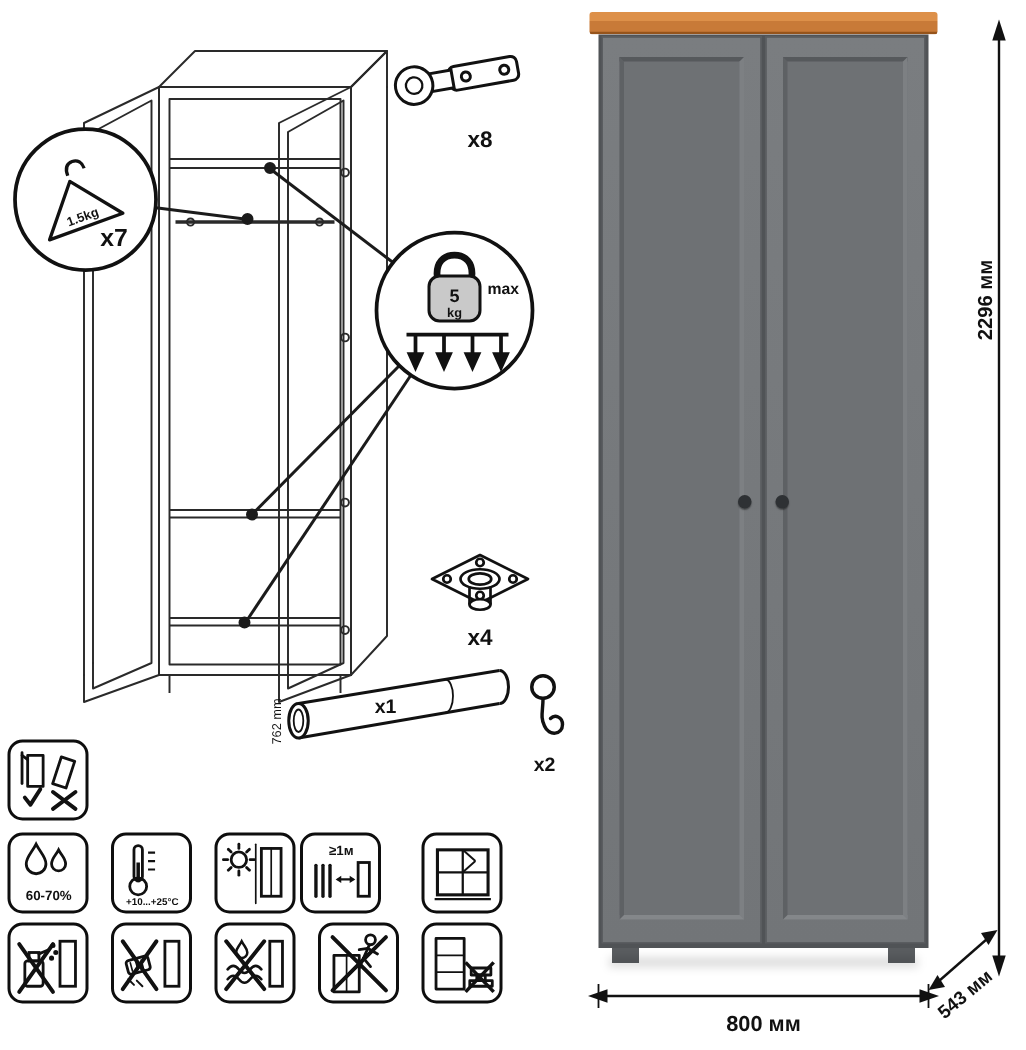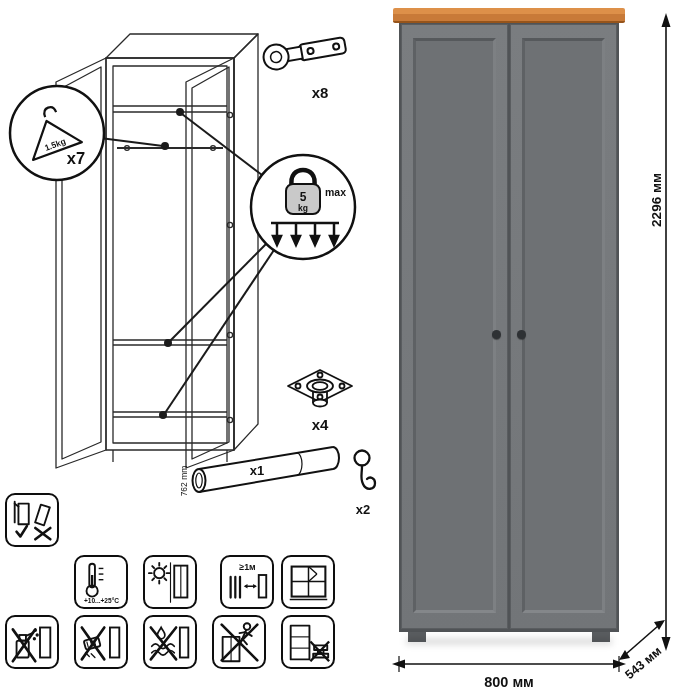--- a/index.html
+++ b/index.html
@@ -200,20 +200,27 @@
       <line x1="9" y1="9" x2="5" y2="6"></line>
       <polyline points="7,36 11,41 18,30" stroke-width="2.8"></polyline>
       <g transform="rotate(18 34 20)">
           <rect x="29" y="8" width="10" height="20"></rect>
         </g>
       <line x1="27" y1="32" x2="43" y2="44" stroke-width="2.8"></line>
       <line x1="43" y1="32" x2="27" y2="44" stroke-width="2.8"></line>
     </svg>
   </div>
 
+  <div class="picto" style="left:5px;top:555px">
+    <svg viewBox="0 0 48 48" stroke="#111" fill="none" stroke-width="2">
+      <path d="M15,3 C12,9 8,12 8,17 a7,7 0 0 0 14,0 C22,12 18,9 15,3 Z"></path>
+      <path d="M31,7 C29,11 26,13 26,17 a5,5 0 0 0 10,0 C36,13 33,11 31,7 Z"></path>
+      <text x="24" y="43" text-anchor="middle" font-size="9.5" font-weight="bold" stroke="none" fill="#111">60-70%</text>
+    </svg>
+  </div>
 
   <div class="picto" style="left:74px;top:555px">
     <svg viewBox="0 0 48 48" stroke="#111" fill="none" stroke-width="2">
       <rect x="11" y="4" width="6" height="25" rx="3"></rect>
       <circle cx="14" cy="33" r="6"></circle>
       <line x1="14" y1="16" x2="14" y2="30" stroke-width="2.5"></line>
       <line x1="21" y1="9" x2="26" y2="9" stroke-width="1.5"></line>
       <line x1="21" y1="15" x2="26" y2="15" stroke-width="1.5"></line>
       <line x1="21" y1="21" x2="26" y2="21" stroke-width="1.5"></line>
       <text x="24" y="46" text-anchor="middle" font-size="7" font-weight="bold" stroke="none" fill="#111">+10...+25°C</text>
@@ -230,21 +237,21 @@
       <line x1="4.5" y1="6.5" x2="6.5" y2="8.5"></line>
         <line x1="17.5" y1="19.5" x2="19.5" y2="21.5"></line>
       <line x1="4.5" y1="21.5" x2="6.5" y2="19.5"></line>
         <line x1="17.5" y1="8.5" x2="19.5" y2="6.5"></line>
       <rect x="28" y="6" width="14" height="34"></rect>
       <line x1="35" y1="6" x2="35" y2="40" stroke-width="1.2"></line>
       <line x1="24" y1="3" x2="24" y2="45" stroke-width="1.2"></line>
     </svg>
   </div>
 
-  <div class="picto" style="left:220px;top:555px">
+  <div class="picto" style="left:200px;top:555px">
     <svg viewBox="0 0 48 48" stroke="#111" fill="none" stroke-width="2.4" stroke-linecap="round">
       <text x="24" y="11" text-anchor="middle" font-size="9.5" font-weight="bold" stroke="none" fill="#111">≥1м</text>
       <line x1="6" y1="18" x2="6" y2="40"></line>
       <line x1="11" y1="18" x2="11" y2="40"></line>
       <line x1="16" y1="18" x2="16" y2="40"></line>
       <rect x="36" y="16" width="8" height="24" stroke-width="2"></rect>
       <line x1="22" y1="28" x2="32" y2="28" stroke-width="1.6"></line>
       <polygon points="20,28 24,25.5 24,30.5" fill="#111" stroke="none"></polygon>
       <polygon points="34,28 30,25.5 30,30.5" fill="#111" stroke="none"></polygon>
     </svg>

